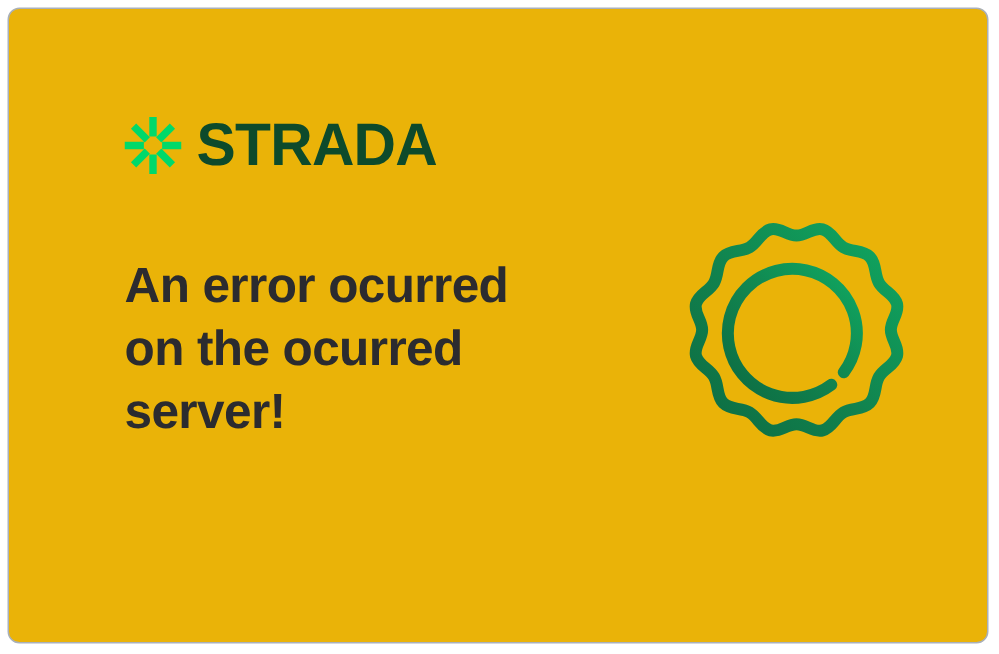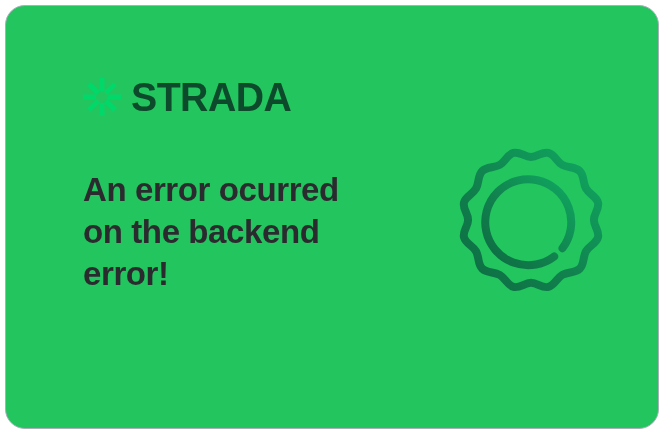--- a/index.html
+++ b/index.html
@@ -17,23 +17,23 @@
   }
 
   
   .card {
     position: absolute;
     left: 5px;
     top: 5px;
     width: 654px;
     height: 424px;
     box-sizing: border-box;
-    background: #22c55e;
+    background: #eab308;
     border: 1px solid #a9b0ba;
-    border-radius: 20px;
+    border-radius: 8px;
     overflow: hidden;
   }
 
   
   .brand {
     position: absolute;
     left: 77px;
     top: 71px;
     display: flex;
     align-items: center;
@@ -104,21 +104,21 @@
           <polygon points="79.5,11.3 88.7,20.5 64.6,44.6 55.4,35.4"></polygon>
           <polygon points="11.3,20.5 20.5,11.3 44.6,35.4 35.4,44.6"></polygon>
           <polygon points="88.7,79.5 79.5,88.7 55.4,64.6 64.6,55.4"></polygon>
           <polygon points="20.5,88.7 11.3,79.5 35.4,55.4 44.6,64.6"></polygon>
         </g>
       </svg>
     </span>
     <span class="brand-word">STRADA</span>
   </div>
 
-  <div class="message">An error ocurred on the backend error!</div>
+  <div class="message">An error ocurred on the ocurred server!</div>
 
   <div class="gear-wrap">
     <svg viewBox="0 0 162 162" xmlns="http://www.w3.org/2000/svg" aria-hidden="true">
       <defs>
         <linearGradient id="gearGrad" x1="0" y1="1" x2="1" y2="0">
           <stop offset="0%" stop-color="#0d6b42"></stop>
           <stop offset="45%" stop-color="#11824e"></stop>
           <stop offset="100%" stop-color="#10a861"></stop>
         </linearGradient>
       </defs>

